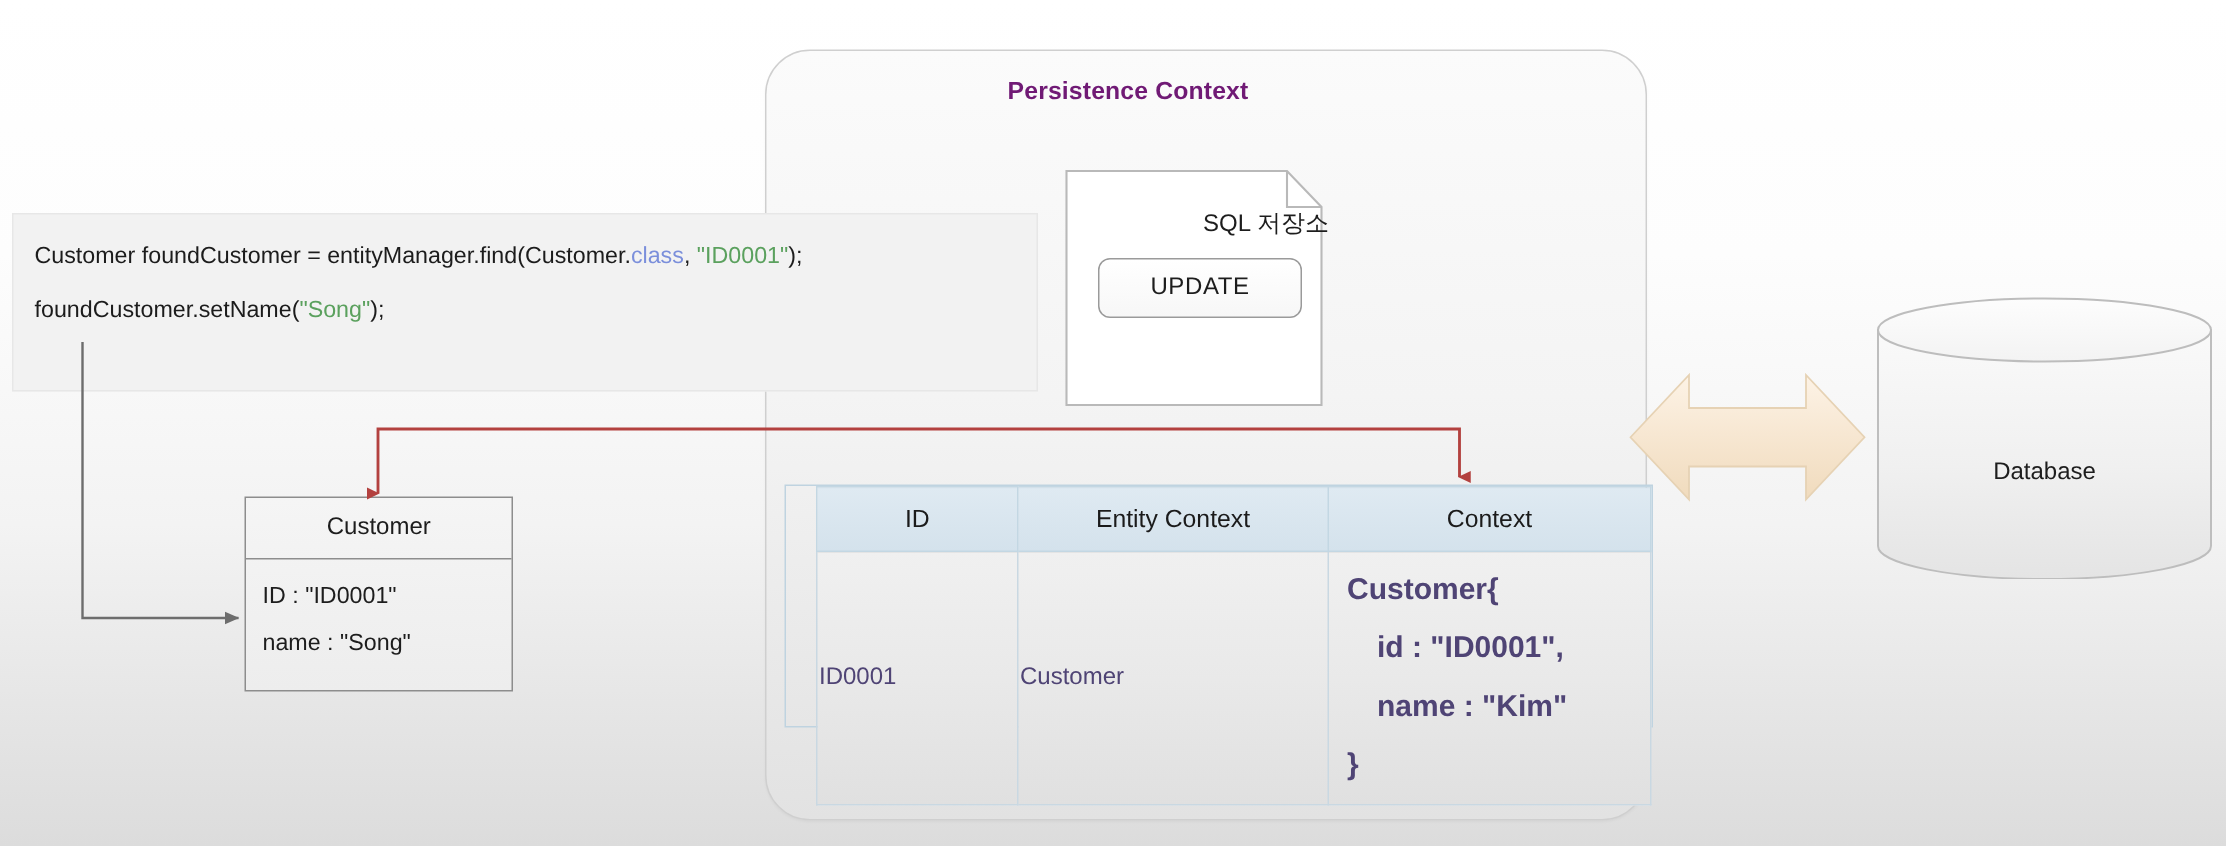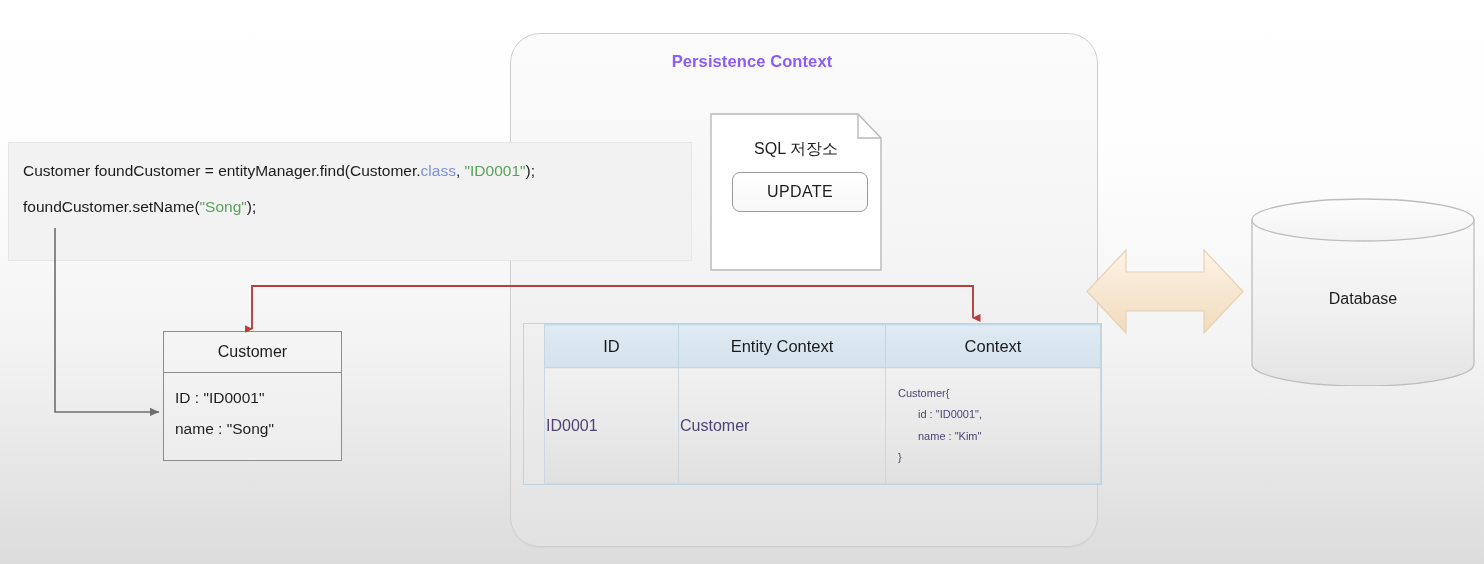--- a/index.html
+++ b/index.html
@@ -13,31 +13,31 @@
 
   
   .pc-box{
     position:absolute;left:510px;top:33px;width:586px;height:512px;
     border:1px solid #cfcfcf;border-radius:30px;
     background:linear-gradient(180deg,#fbfbfb 0%,#f4f4f4 45%,#e2e2e2 100%);
     box-shadow:0 1px 2px rgba(0,0,0,.04);
   }
   .pc-title{
     position:absolute;left:510px;top:52px;width:484px;text-align:center;
-    font-size:16.5px;font-weight:bold;color:#8b5cf6;letter-spacing:.1px;
+    font-size:16.5px;font-weight:bold;color:#701a75;letter-spacing:.1px;
   }
 
   
   .sql-note{
     position:absolute;left:710px;top:113px;width:180px;height:158px;
   }
   .sql-note svg{position:absolute;left:0;top:0;}
   .sql-note-label{
     position:absolute;left:0;top:26px;width:172px;text-align:center;
-    font-size:16px;color:#1d1d1d;
+    font-size:16px;color:#1d1d1d;padding-left:48px;
   }
   .update-btn{
     position:absolute;left:22px;top:59px;width:134px;height:38px;
     border:1.6px solid #9a9a9a;border-radius:8px;
     background:linear-gradient(180deg,#ffffff,#f7f7f7);
     display:flex;align-items:center;justify-content:center;
     font-size:16px;color:#1d1d1d;letter-spacing:.4px;
   }
 
   
@@ -49,21 +49,21 @@
   .pc-table th{
     background:linear-gradient(180deg,#dfeaf2 0%,#d4e2ec 100%);
     border:1px solid #c3d7e3;
     font-weight:normal;font-size:16.5px;color:#1b1b1b;height:40px;
   }
   .pc-table td{
     border:1px solid #c9d8e2;
     background:linear-gradient(180deg,#f0f0f0 0%,#e9e9e9 50%,#e0e0e0 100%);
     font-size:16px;color:#4f4475;text-align:left;vertical-align:middle;
   }
-  .pc-table td.snap{text-align:left;padding:6px 0 6px 12px;line-height:1.95;font-size:11px;}
+  .pc-table td.snap{text-align:left;padding:6px 0 6px 12px;line-height:1.95;font-size:20px;font-weight:bold;}
   .pc-table td.snap .ind{display:inline-block;padding-left:20px;}
   .col-id{width:131px;}
   .col-eo{width:204px;}
 
   
   .code-box{
     position:absolute;left:8px;top:142px;width:650px;height:85px;
     background:#f2f2f2;border:1px solid #e7e7e7;
     padding:16px;
   }
@@ -83,21 +83,21 @@
     height:40px;border-bottom:1.4px solid #8d8d8d;
     display:flex;align-items:center;justify-content:center;
     font-size:16px;color:#1d1d1d;
   }
   .cust-body{padding:9px 0 0 11px;}
   .cust-attr{font-size:15.5px;color:#1d1d1d;line-height:2.0;}
 
   
   .db{position:absolute;left:1250px;top:198px;width:226px;height:188px;}
   .db-label{
-    position:absolute;left:0;top:92px;width:226px;text-align:center;
+    position:absolute;left:0;top:108px;width:226px;text-align:center;
     font-size:16px;color:#1d1d1d;
   }
 
   
   .overlay{position:absolute;left:0;top:0;width:1484px;height:564px;pointer-events:none;}
 </style>
 </head>
 <body>
 
 <div class="canvas">

